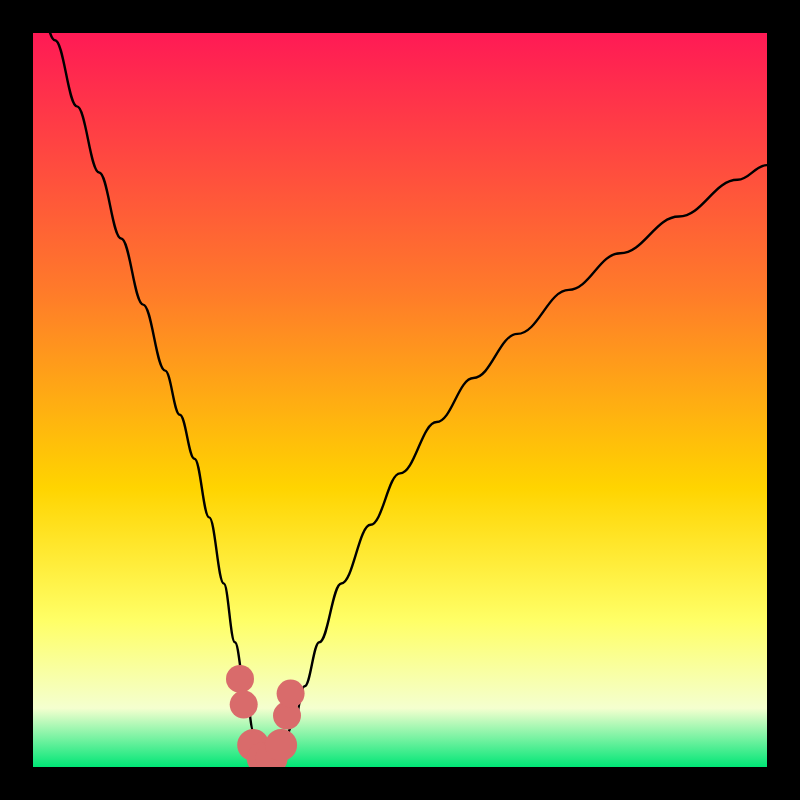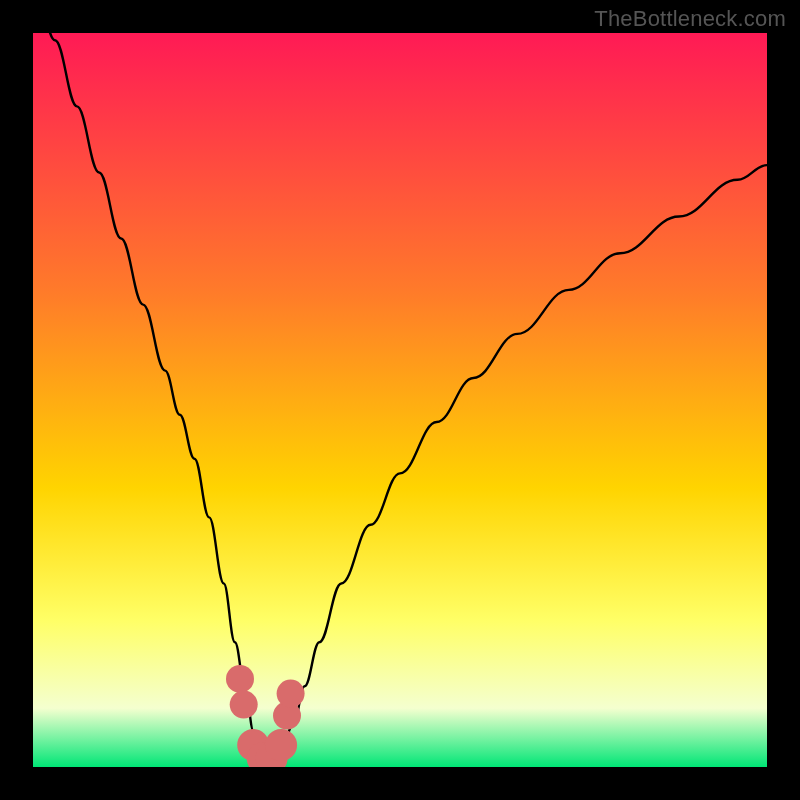--- a/index.html
+++ b/index.html
@@ -34,21 +34,20 @@
     letter-spacing: 0.2px;
     user-select: none;
   }
   svg { display: block; }
 </style>
 </head>
 <body>
 
 <div class="frame">
 
-  <div class="watermark">TheBottleneck.com</div>
 
   <div class="plot-wrap">
     <svg id="chart-svg" viewBox="0 0 734 734" width="734" height="734">
       <defs>
         <linearGradient id="bg-grad" x1="0" y1="0" x2="0" y2="1">
           <stop id="g0" offset="0%" stop-color="#ff1a55"></stop>
           <stop id="g1" offset="35%" stop-color="#ff7a2a"></stop>
           <stop id="g2" offset="62%" stop-color="#ffd400"></stop>
           <stop id="g3" offset="80%" stop-color="#ffff66"></stop>
           <stop id="g4" offset="92%" stop-color="#f4ffcf"></stop>

